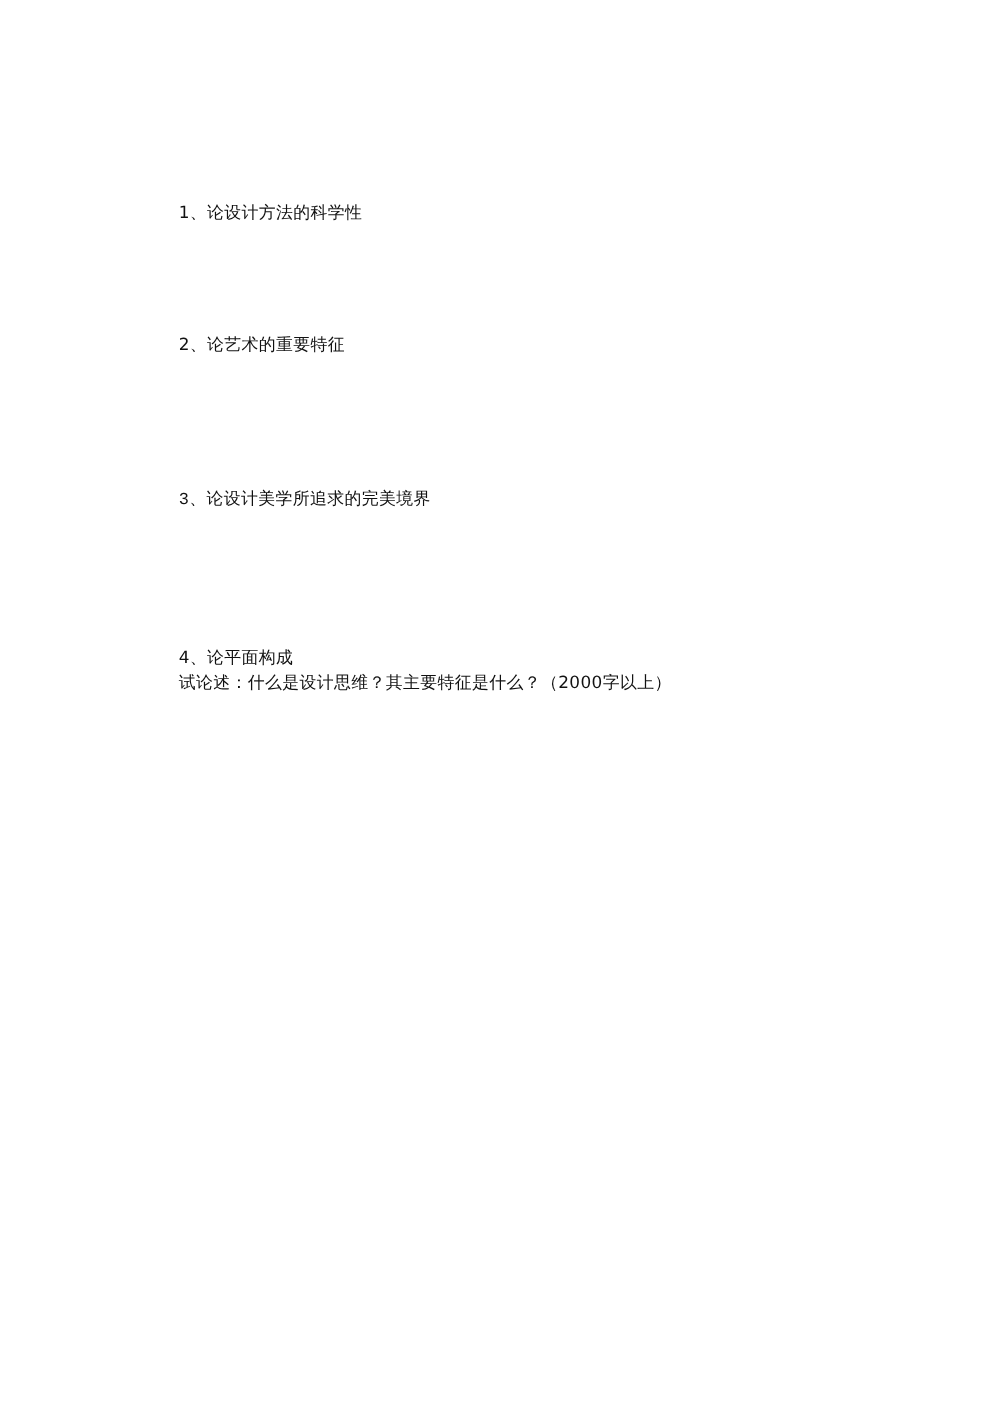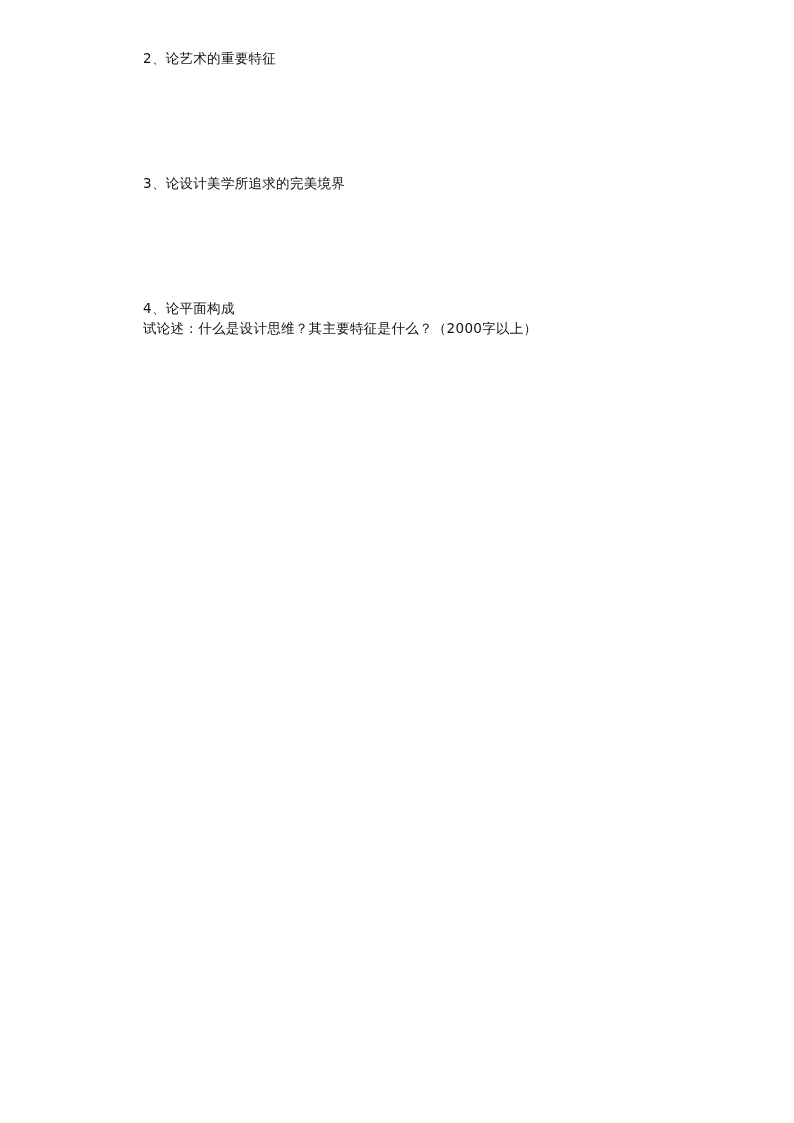--- a/index.html
+++ b/index.html
@@ -27,32 +27,33 @@
   }
   .line {
     font-size: 13.5px;
     line-height: 20px;
     letter-spacing: 0.3px;
     white-space: pre;
     color: #111;
   }
   
   .p1 { margin-top: 160px; }
-  .p2 { margin-top: 48px; }
-  .p3 { margin-top: 105px; }
+  .p2 { margin-top: 86px; }
+  .p3 { margin-top: 105px; font-family: Liberation Mono, monospace; }
   .p4 { margin-top: 105px; }
   .p5 { margin-top: 103px; }
   .p6 { }
 </style>
 </head>
 <body>
 
 <div class="page">
   <div class="content">
 
+    <div class="line p1">1、论设计方法的科学性</div>
 
     <div class="line p2">2、论艺术的重要特征</div>
 
     <div class="line p3">3、论设计美学所追求的完美境界</div>
 
     <div class="line p4">4、论平面构成</div>
 
 
     <div class="line p6">试论述：什么是设计思维？其主要特征是什么？（2000字以上）</div>
 

